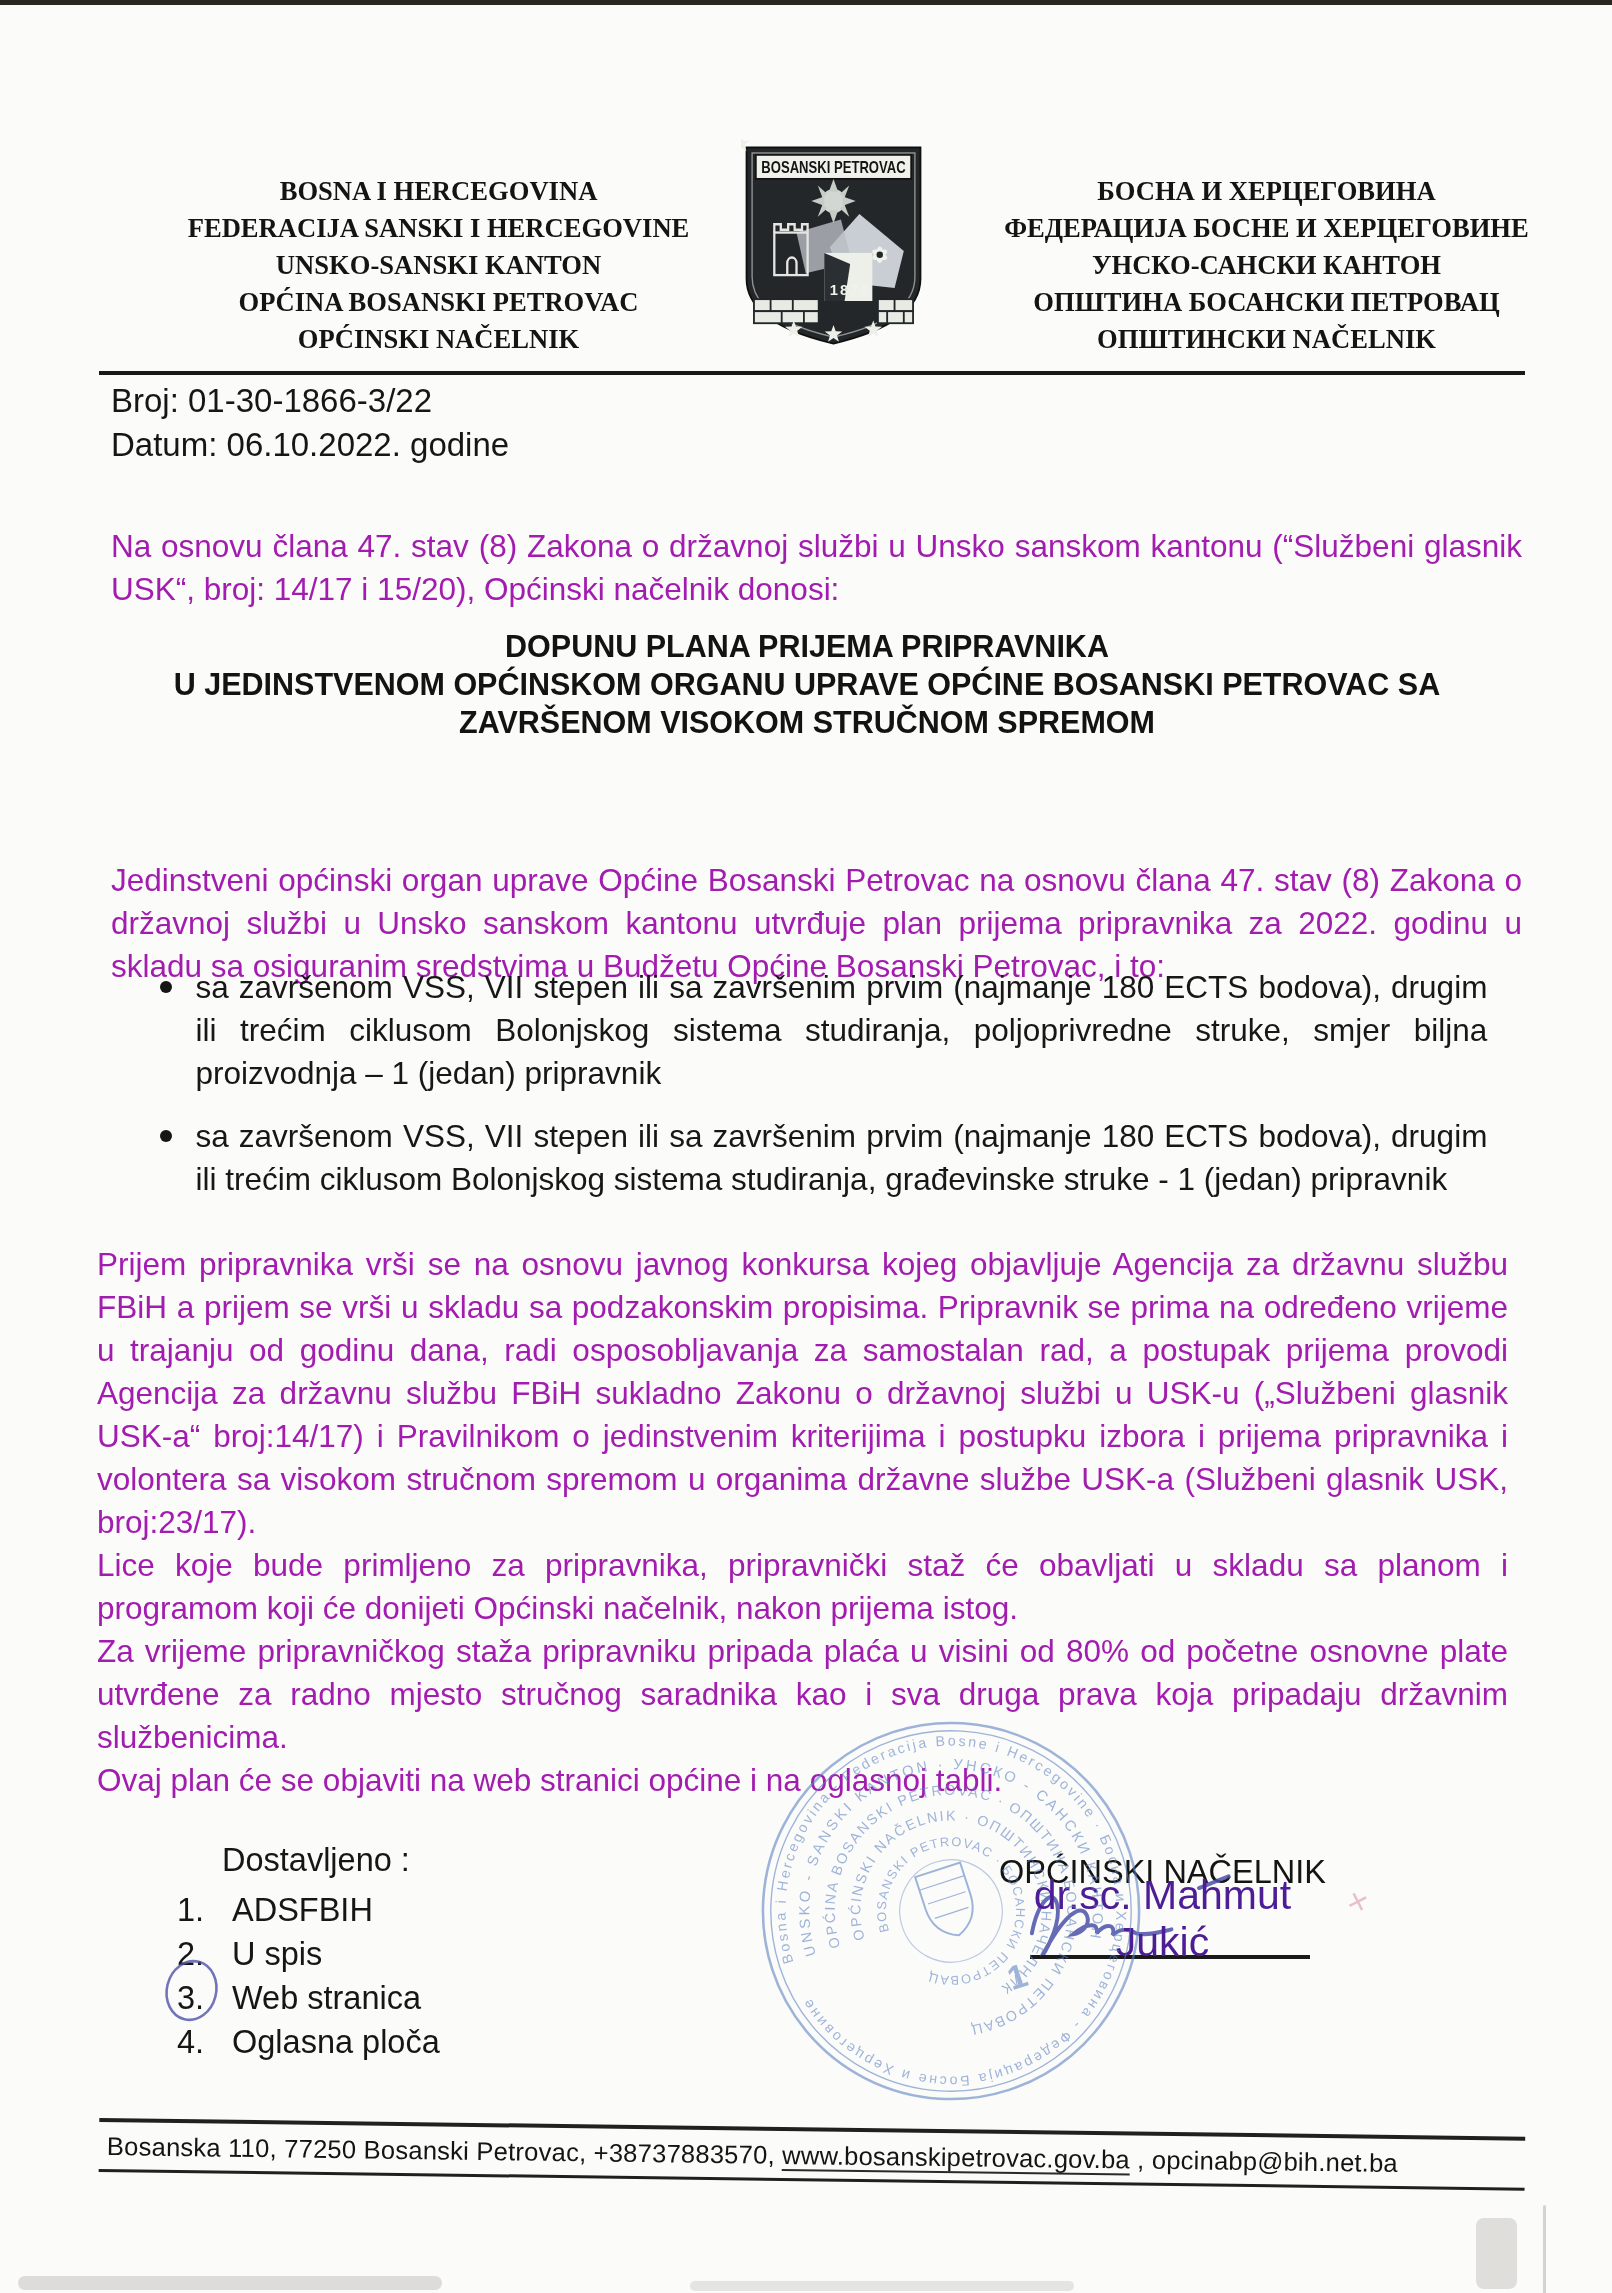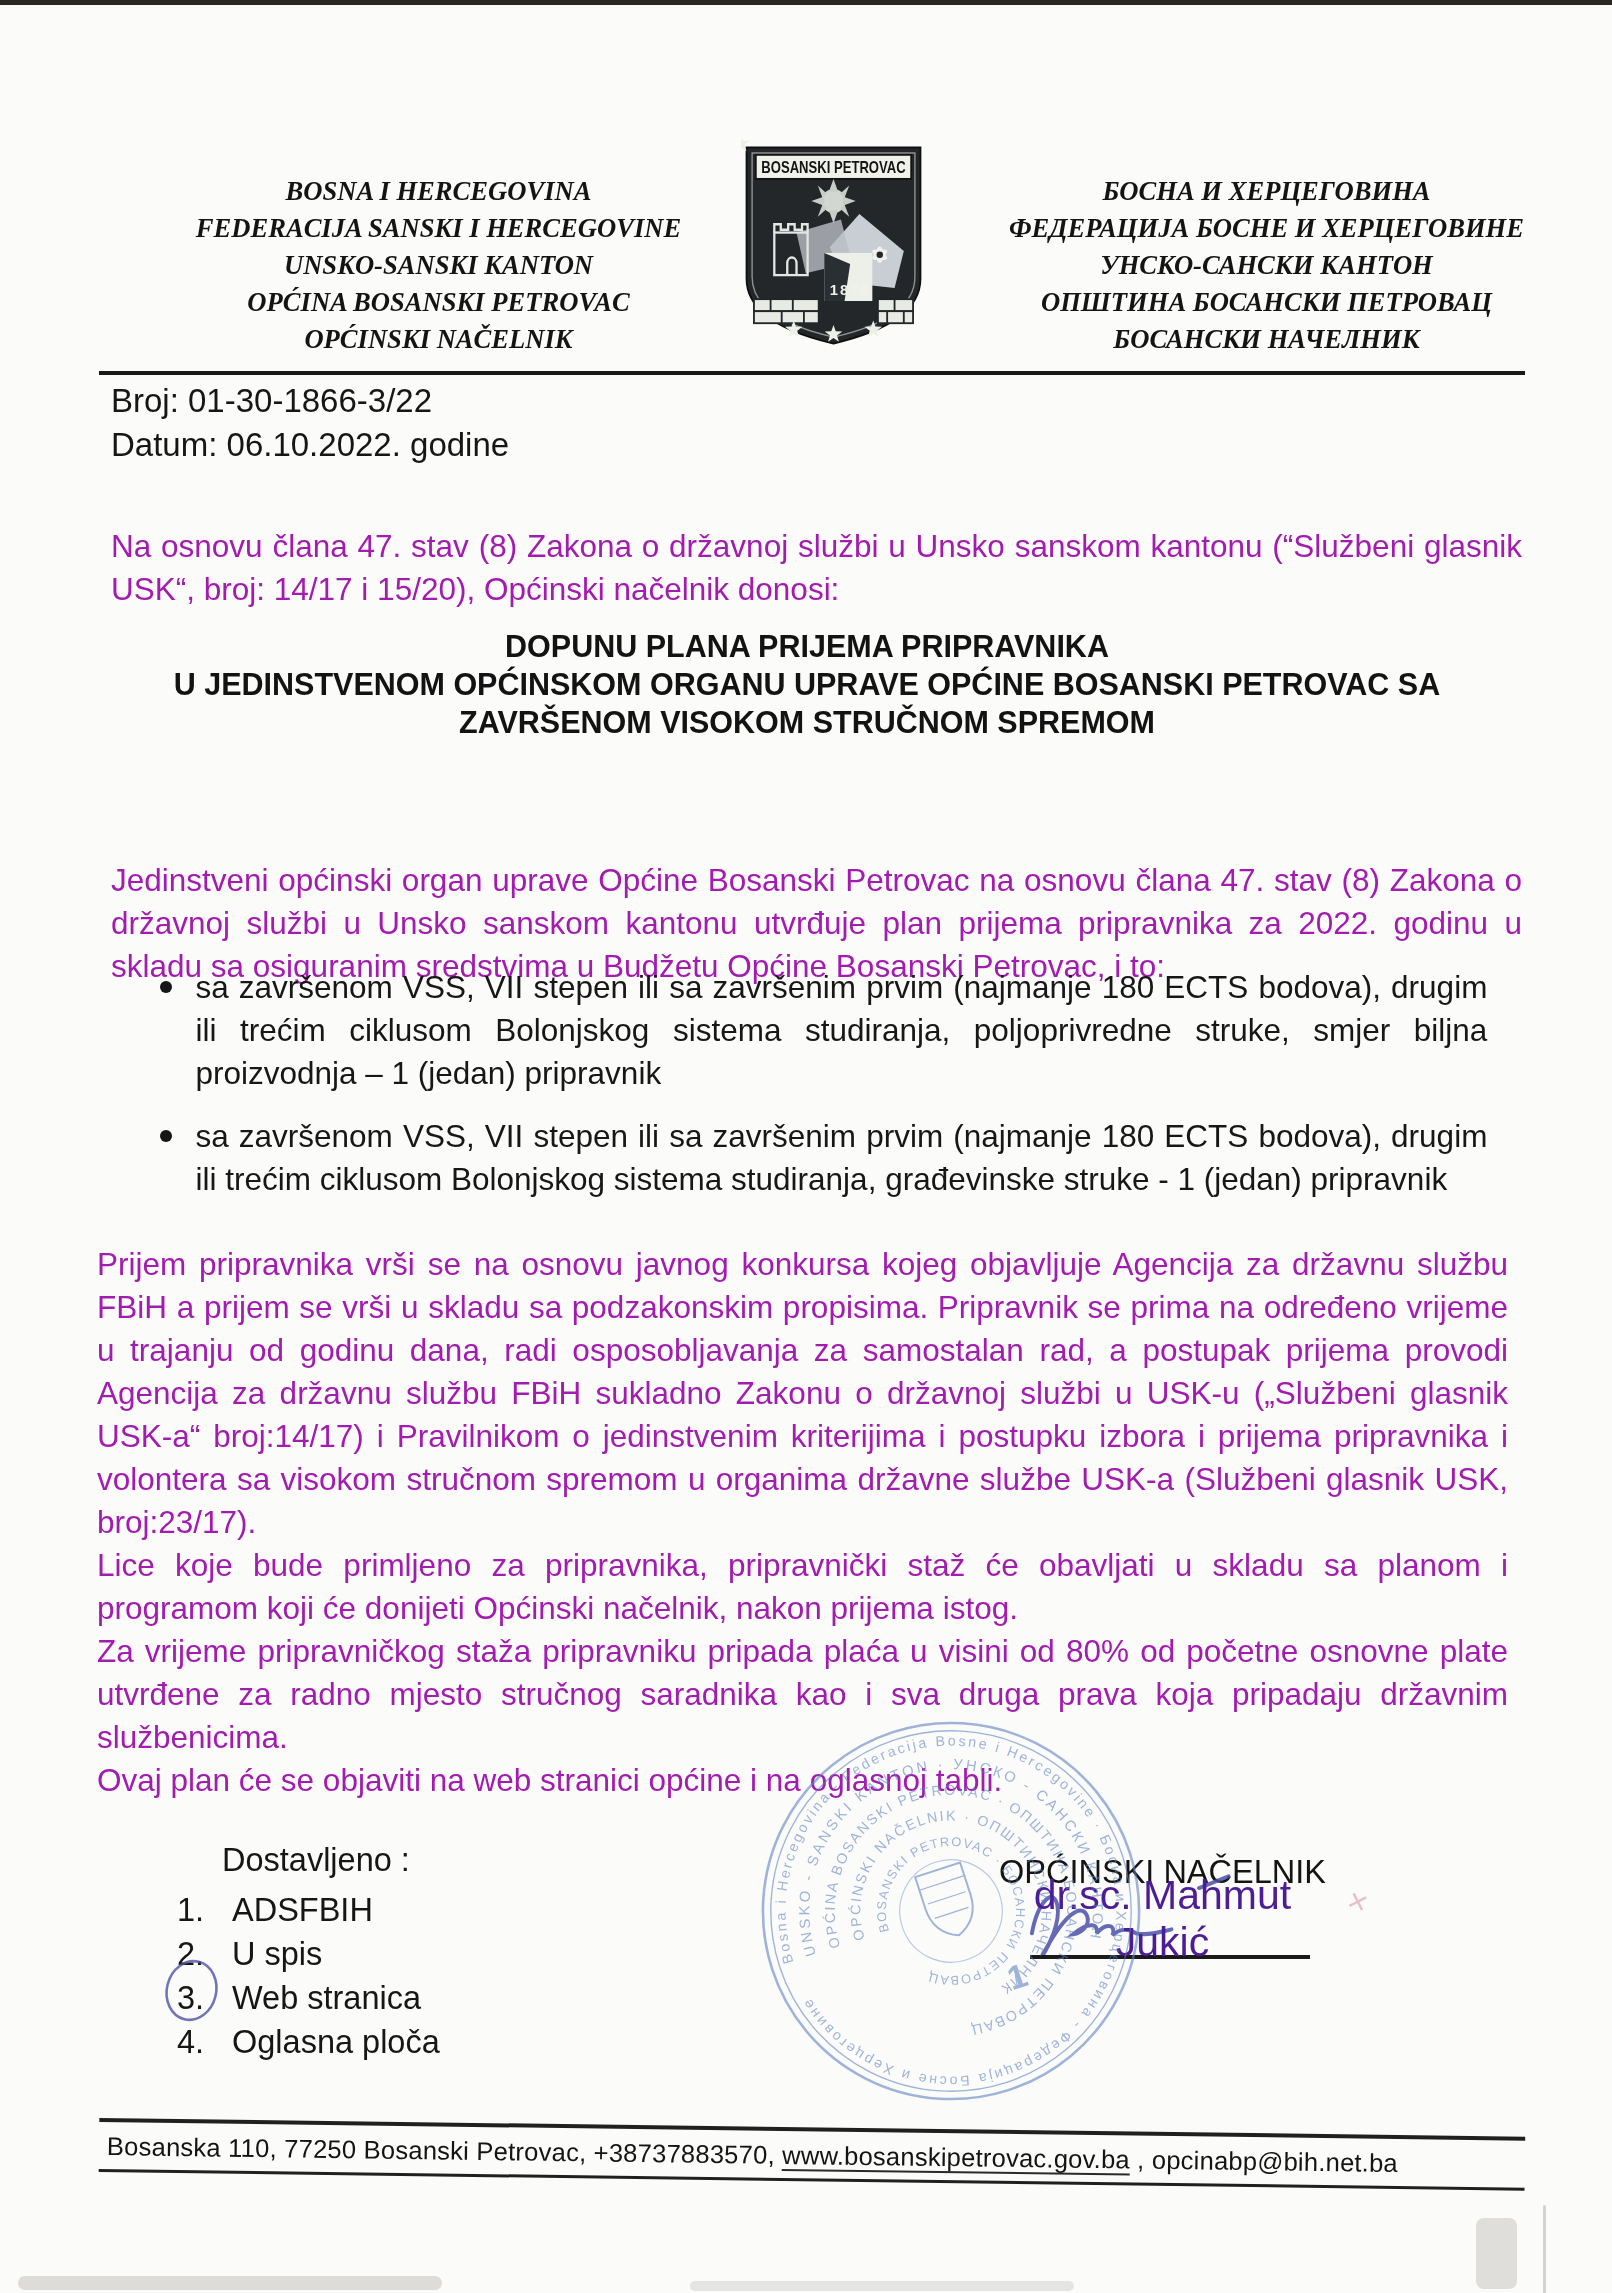--- a/index.html
+++ b/index.html
@@ -1,20 +1,20 @@
 <!DOCTYPE html>
 <html><head>
 <meta charset="utf-8">
 <style>
   html,body{margin:0;padding:0;background:#9a9a9a;}
   .page{position:relative;width:1613px;height:2293px;margin:0 auto;background:#fbfbf9;
         overflow:hidden;font-family:"Liberation Sans",sans-serif;color:#1b1b1b;}
   .scan-edge-top{position:absolute;left:0;top:0;width:100%;height:4.9px;background:#2a2622;}
   .hdr-block{position:absolute;text-align:center;font-family:"Liberation Serif",serif;
-             font-weight:700;font-size:26.6px;line-height:37px;color:#141414;font-style:italic;}
+             font-weight:700;font-size:26.6px;line-height:37px;color:#141414;}
   .hdr-left{left:158px;top:173px;width:561px;}
   .hdr-right{left:998px;top:173px;width:537px;}
   .emblem{position:absolute;left:741px;top:139px;width:185px;height:213px;}
   .hdr-rule{position:absolute;left:99px;top:371px;width:1426px;height:3.9px;background:#191919;}
   .meta{position:absolute;left:111px;font-size:33px;line-height:43px;color:#161616;}
   .meta-broj{top:379px;}
   .meta-datum{top:423px;}
   .body-text{font-size:31.5px;line-height:43px;text-align:justify;color:#a21caf;}
   .intro{position:absolute;left:111px;top:493px;width:1411px;}
   .doc-title{position:absolute;left:87px;top:627px;width:1440px;text-align:center;
@@ -125,21 +125,21 @@
       <use href="#star5" x="100" y="206"></use>
       <use href="#star5" x="143" y="201"></use>
     </g>
   </svg>
 
   <div class="hdr-block hdr-right">
     <div>БОСНА И ХЕРЦЕГОВИНА</div>
     <div>ФЕДЕРАЦИЈА БОСНЕ И ХЕРЦЕГОВИНЕ</div>
     <div>УНСКО-САНСКИ КАНТОН</div>
     <div>ОПШТИНА БОСАНСКИ ПЕТРОВАЦ</div>
-    <div>БОСАНСКИ НАЧЕЛНИК</div>
+    <div>ОПШТИНСКИ NAČELNIK</div>
   </div>
 
   <div class="hdr-rule"></div>
 
   <div class="meta meta-broj">Broj: 01-30-1866-3/22</div>
   <div class="meta meta-datum">Datum: 06.10.2022. godine</div>
 
   <p class="body-text intro">Na osnovu člana 47. stav (8) Zakona o državnoj službi u Unsko sanskom kantonu (“Službeni glasnik USK“, broj: 14/17 i 15/20), Općinski načelnik donosi:</p>
 
   <div class="doc-title">

